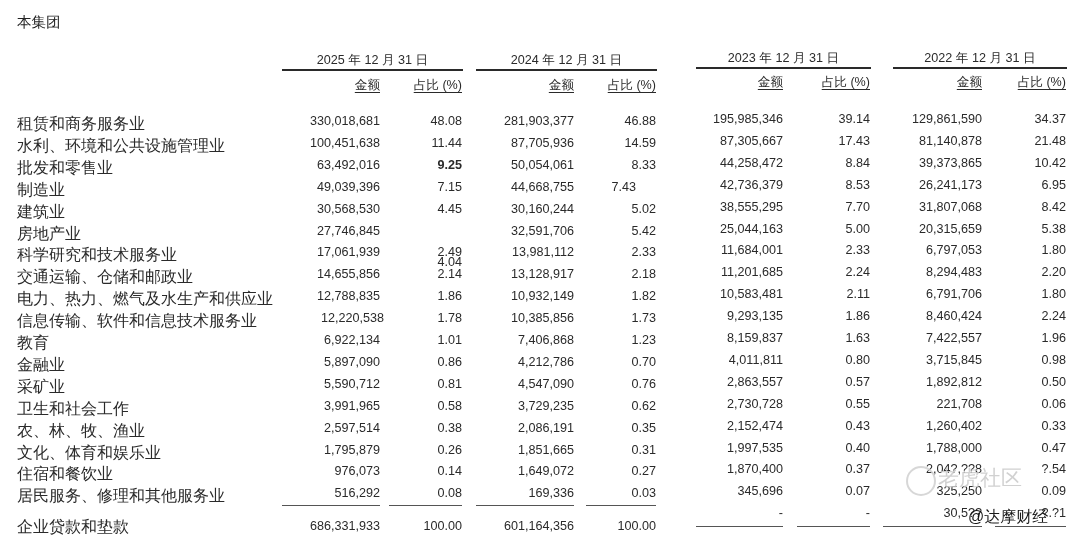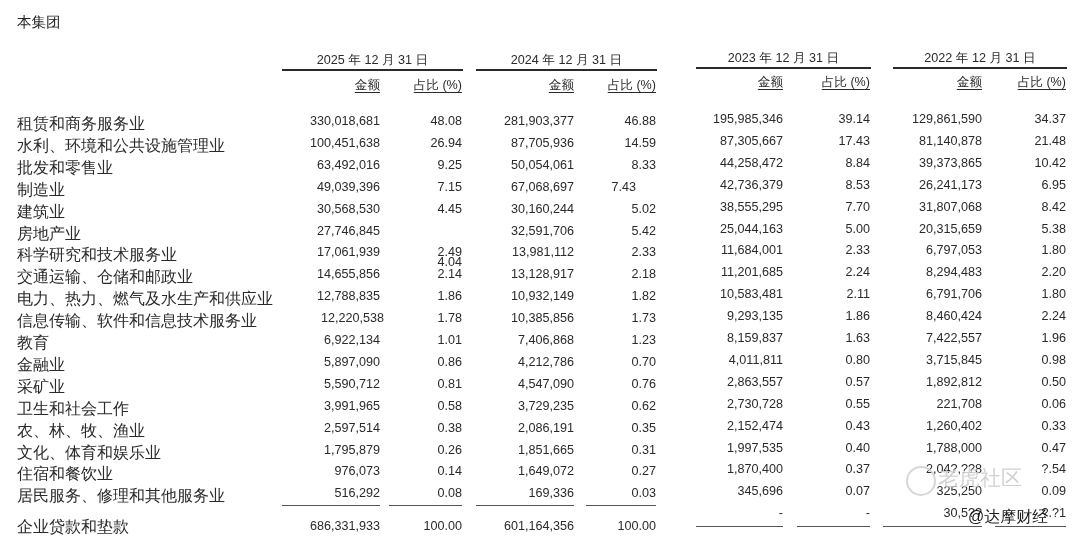--- a/index.html
+++ b/index.html
@@ -56,44 +56,44 @@
       <div class="abs num" style="top: 114px; left: 464px; width: 110px;">281,903,377</div>
       <div class="abs num" style="top: 114px; left: 596px; width: 60px;">46.88</div>
       <div class="abs num" style="top: 112px; left: 673px; width: 110px;">195,985,346</div>
       <div class="abs num" style="top: 112px; left: 810px; width: 60px;">39.14</div>
       <div class="abs num" style="top: 112px; left: 872px; width: 110px;">129,861,590</div>
       <div class="abs num" style="top: 112px; left: 1006px; width: 60px;">34.37</div>
     </div>
     <div>
       <div class="abs label" style="top: 135.9px;">水利、环境和公共设施管理业</div>
       <div class="abs num" style="top: 135.9px; left: 270px; width: 110px;">100,451,638</div>
-      <div class="abs num" style="top: 135.9px; left: 402px; width: 60px;">26.94</div>
+      <div class="abs num" style="top: 135.9px; left: 402px; width: 60px;">11.44</div>
       <div class="abs num" style="top: 135.9px; left: 464px; width: 110px;">87,705,936</div>
       <div class="abs num" style="top: 135.9px; left: 596px; width: 60px;">14.59</div>
       <div class="abs num" style="top: 133.9px; left: 673px; width: 110px;">87,305,667</div>
       <div class="abs num" style="top: 133.9px; left: 810px; width: 60px;">17.43</div>
       <div class="abs num" style="top: 133.9px; left: 872px; width: 110px;">81,140,878</div>
       <div class="abs num" style="top: 133.9px; left: 1006px; width: 60px;">21.48</div>
     </div>
     <div>
       <div class="abs label" style="top: 157.8px;">批发和零售业</div>
       <div class="abs num" style="top: 157.8px; left: 270px; width: 110px;">63,492,016</div>
-      <div class="abs num" style="top: 157.8px; left: 402px; width: 60px;">9.25</div>
+      <div class="abs num" style="top: 157.8px; left: 402px; width: 60px; font-weight: bold;">9.25</div>
       <div class="abs num" style="top: 157.8px; left: 464px; width: 110px;">50,054,061</div>
       <div class="abs num" style="top: 157.8px; left: 596px; width: 60px;">8.33</div>
       <div class="abs num" style="top: 155.8px; left: 673px; width: 110px;">44,258,472</div>
       <div class="abs num" style="top: 155.8px; left: 810px; width: 60px;">8.84</div>
       <div class="abs num" style="top: 155.8px; left: 872px; width: 110px;">39,373,865</div>
       <div class="abs num" style="top: 155.8px; left: 1006px; width: 60px;">10.42</div>
     </div>
     <div>
       <div class="abs label" style="top: 179.7px;">制造业</div>
       <div class="abs num" style="top: 179.7px; left: 270px; width: 110px;">49,039,396</div>
       <div class="abs num" style="top: 179.7px; left: 402px; width: 60px;">7.15</div>
-      <div class="abs num" style="top: 179.7px; left: 464px; width: 110px;">67,068,697</div>
+      <div class="abs num" style="top: 179.7px; left: 464px; width: 110px;">44,668,755</div>
       <div class="abs num" style="top: 179.7px; left: 576px; width: 60px;">7.43</div>
       <div class="abs num" style="top: 177.7px; left: 673px; width: 110px;">42,736,379</div>
       <div class="abs num" style="top: 177.7px; left: 810px; width: 60px;">8.53</div>
       <div class="abs num" style="top: 177.7px; left: 872px; width: 110px;">26,241,173</div>
       <div class="abs num" style="top: 177.7px; left: 1006px; width: 60px;">6.95</div>
     </div>
     <div>
       <div class="abs label" style="top: 201.6px;">建筑业</div>
       <div class="abs num" style="top: 201.6px; left: 270px; width: 110px;">30,568,530</div>
       <div class="abs num" style="top: 201.6px; left: 402px; width: 60px;">4.45</div>

